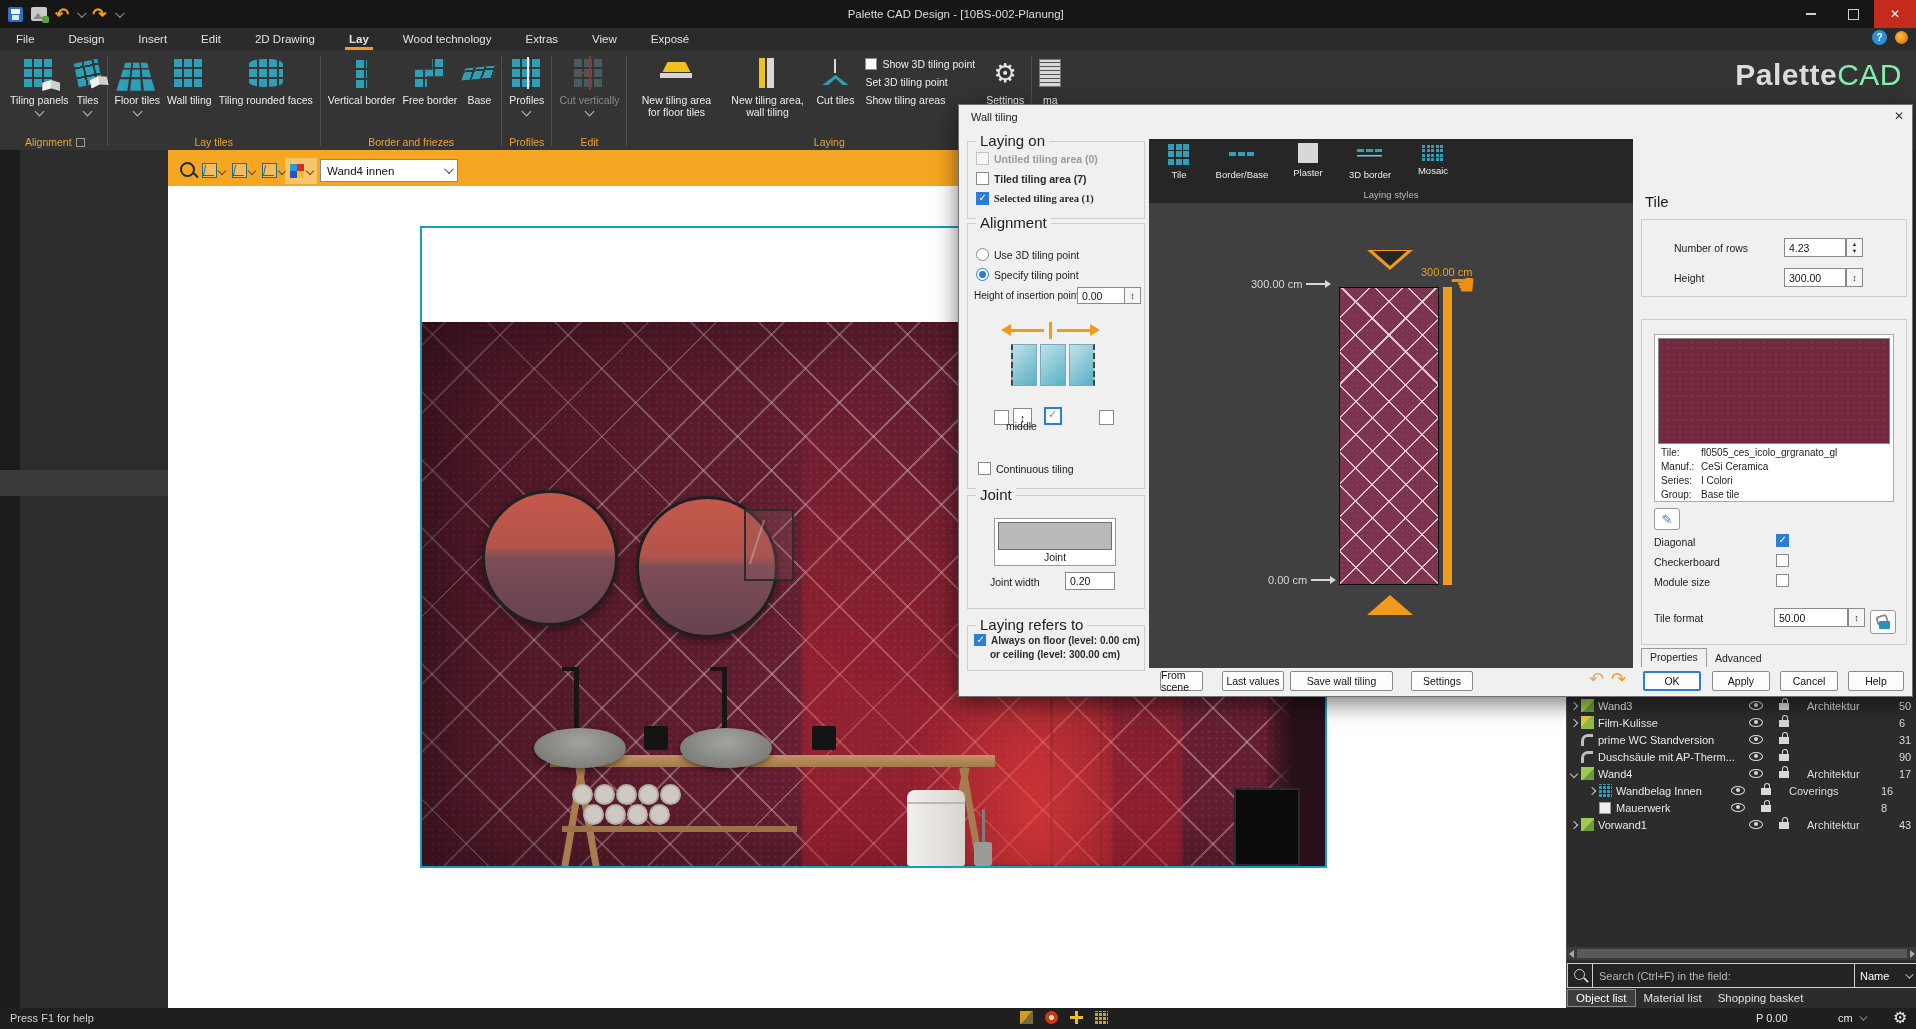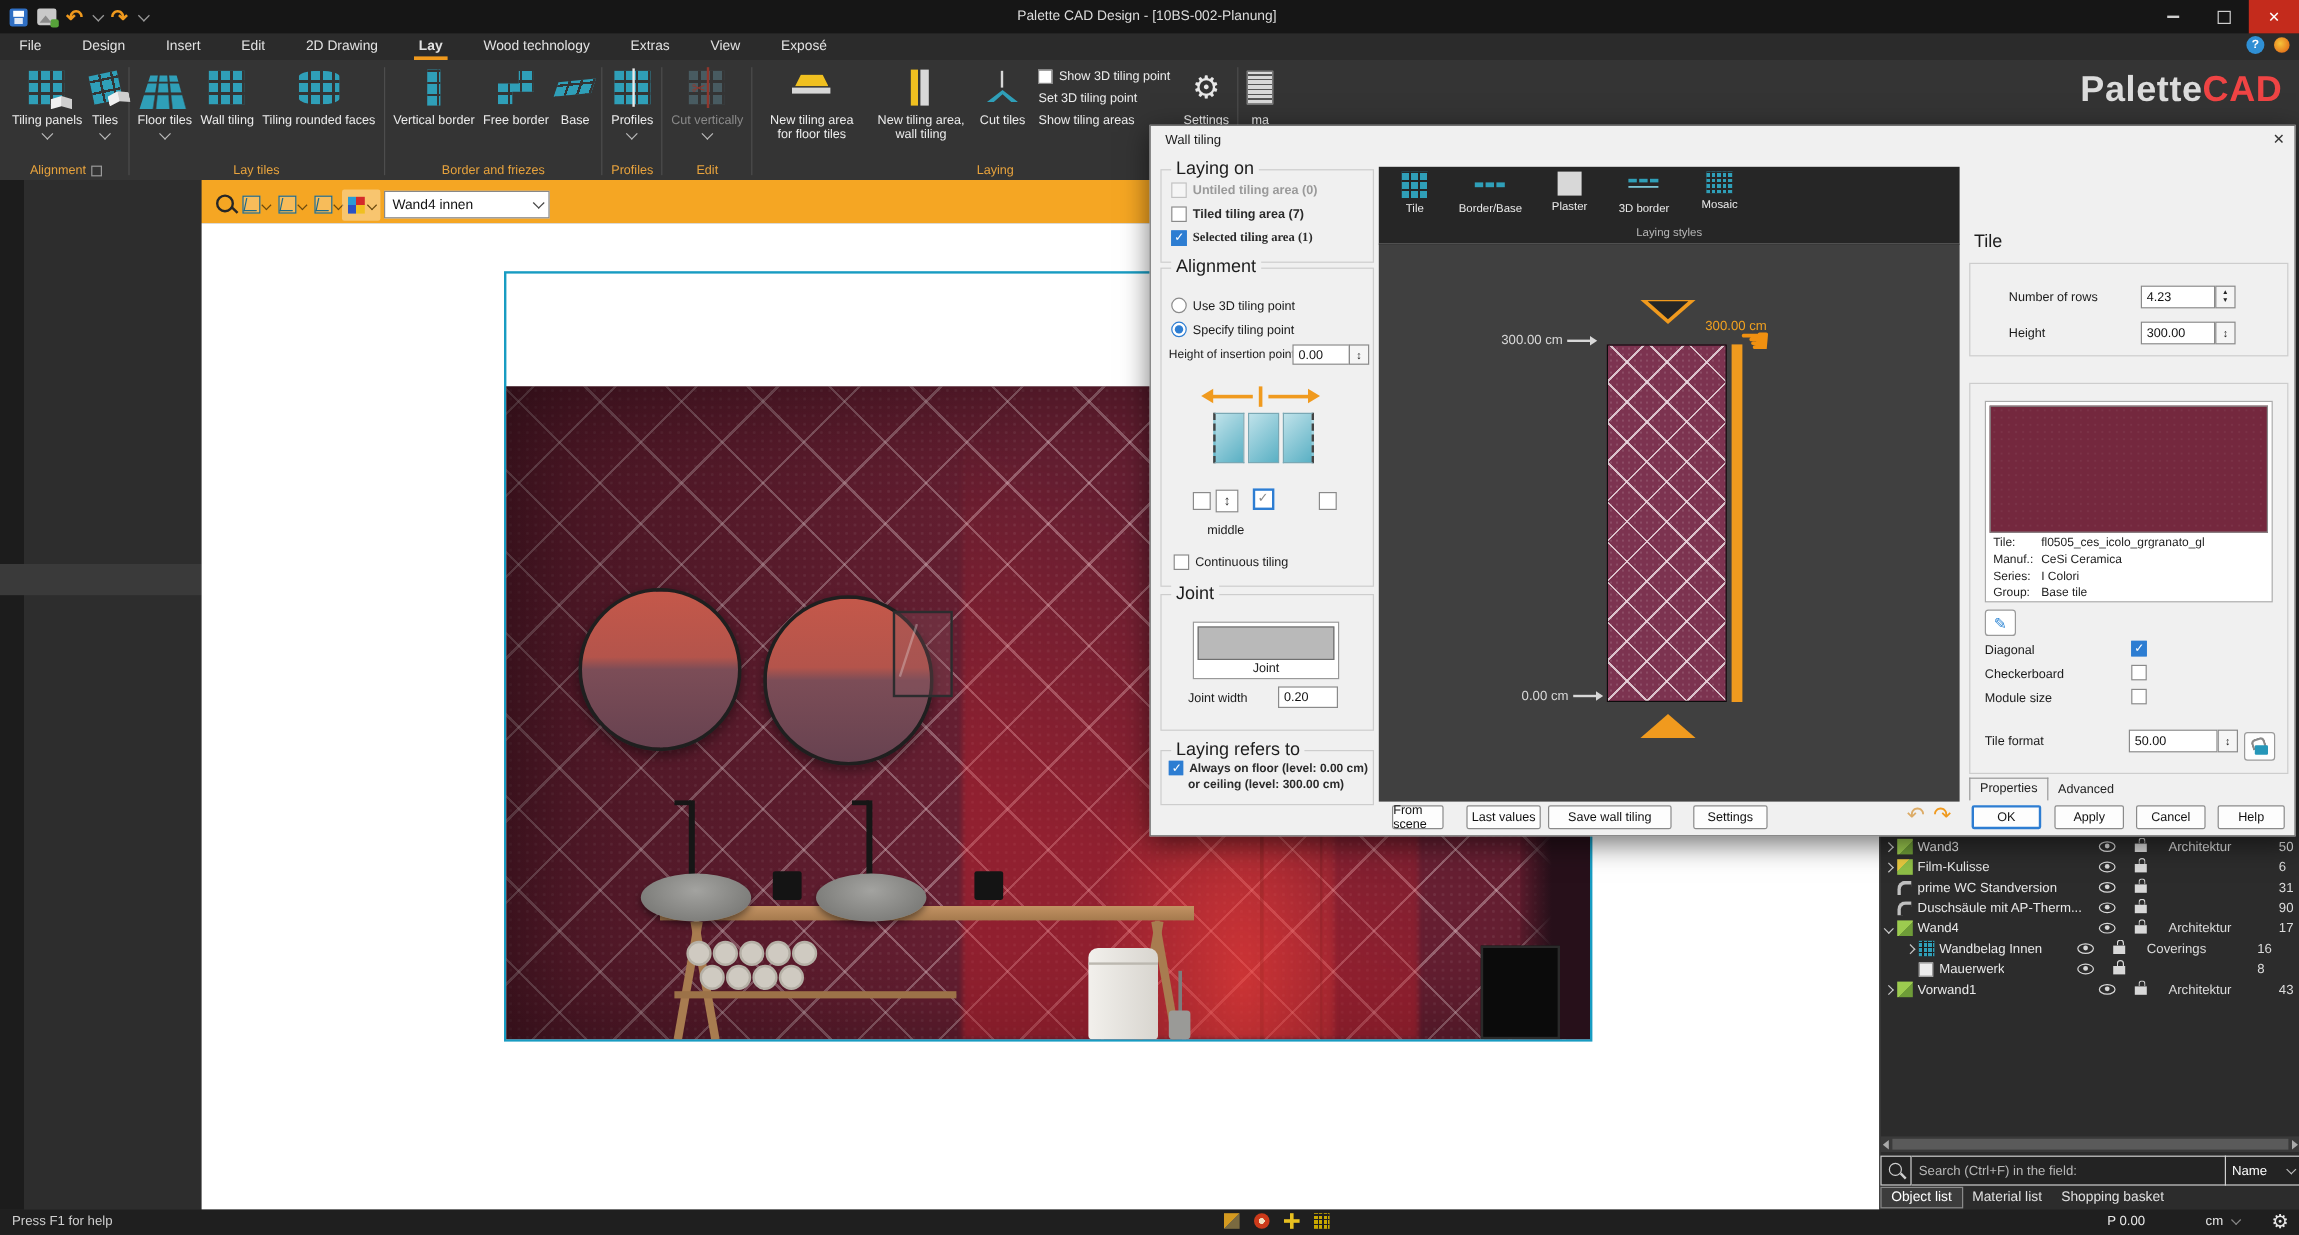--- a/index.html
+++ b/index.html
@@ -67,21 +67,21 @@
   .cuttiles{width:30px;height:28px;position:relative;}
   .cuttiles::before{content:"";position:absolute;left:14px;top:0;width:2px;height:14px;background:#d8d8d8;}
   .cuttiles::after{content:"";position:absolute;left:2px;bottom:2px;width:26px;height:10px;background:#2f9fb8;clip-path:polygon(0 100%,50% 0,100% 100%,78% 100%,50% 35%,22% 100%);}
   .rtoggles{display:flex;flex-direction:column;gap:6px;padding:6px 6px;font-size:10.5px;color:#ececec;}
   .rtog{display:flex;align-items:center;gap:5px;}
   .cbx{width:12px;height:12px;background:#fff;border:1px solid #8a8a8a;box-sizing:border-box;display:inline-block;flex:none;}
   .gear-big{font-size:26px;color:#e8e8e8;line-height:28px;}
   .listicon{width:20px;height:26px;background:#d8d8d8;background-image:repeating-linear-gradient(0deg,transparent 0 3px,#555 3px 4px);border:1px solid #777;}
   .logo{position:absolute;right:14px;top:58px;font-size:30px;letter-spacing:.5px;}
   .logo .lp{color:#dcdcdc;font-weight:bold;}
-  .logo .lc{color:#ef4444;font-weight:700;}
+  .logo .lc{color:#86efac;font-weight:400;}
 
   
   .left-rail{position:absolute;left:0;top:150px;width:20px;height:858px;background:#1c1c1c;}
   .left-panel{position:absolute;left:20px;top:150px;width:148px;height:858px;background:#2d2d2d;}
   .sel-band{position:absolute;left:0;top:470px;width:168px;height:26px;background:#3a3a3a;}
   .vp-toolbar{position:absolute;left:168px;top:150px;width:1398px;height:36px;background:#f5a623;}
   .vp-inner{position:absolute;left:0;top:6px;width:100%;height:30px;}
   .mag{position:absolute;left:12px;top:6px;width:11px;height:11px;border:2px solid #262626;border-radius:50%;}
   .mag::after{content:"";position:absolute;left:10px;top:10px;width:7px;height:2px;background:#262626;transform:rotate(45deg);}
   .cube{position:absolute;top:7px;width:13px;height:13px;border:1.5px solid #1e6a8a;background:rgba(255,255,255,.25);}
@@ -705,21 +705,21 @@
       </div>
       <div class="al-tiles" style="left:43px;top:120px;">
         <span class="al-tile dl"></span>
           <span class="al-tile"></span>
           <span class="al-tile dr"></span>
       </div>
       <span class="cb" style="position:absolute;left:26px;top:186px;width:15px;height:15px;"></span>
       <span class="pickbtn" style="position:absolute;left:45px;top:184px;width:19px;height:19px;">↕</span>
       <span class="cb-focus" style="position:absolute;left:76px;top:183px;width:18px;height:18px;"></span>
       <span class="cb" style="position:absolute;left:131px;top:186px;width:15px;height:15px;"></span>
-      <div class="row" style="left:26px;top:212px;font-size:10.5px;padding-left:12px;">
+      <div class="row" style="left:26px;top:196px;font-size:10.5px;padding-left:12px;">
           <span>middle</span>
         </div>
       <div class="row" style="left:10px;top:238px;">
           <span class="cb"></span>
           <span>Continuous tiling</span>
         </div>
     </div>
 
     <div class="grp" style="left:8px;top:390px;width:176px;height:112px;">
       <span class="gh">Joint</span>

